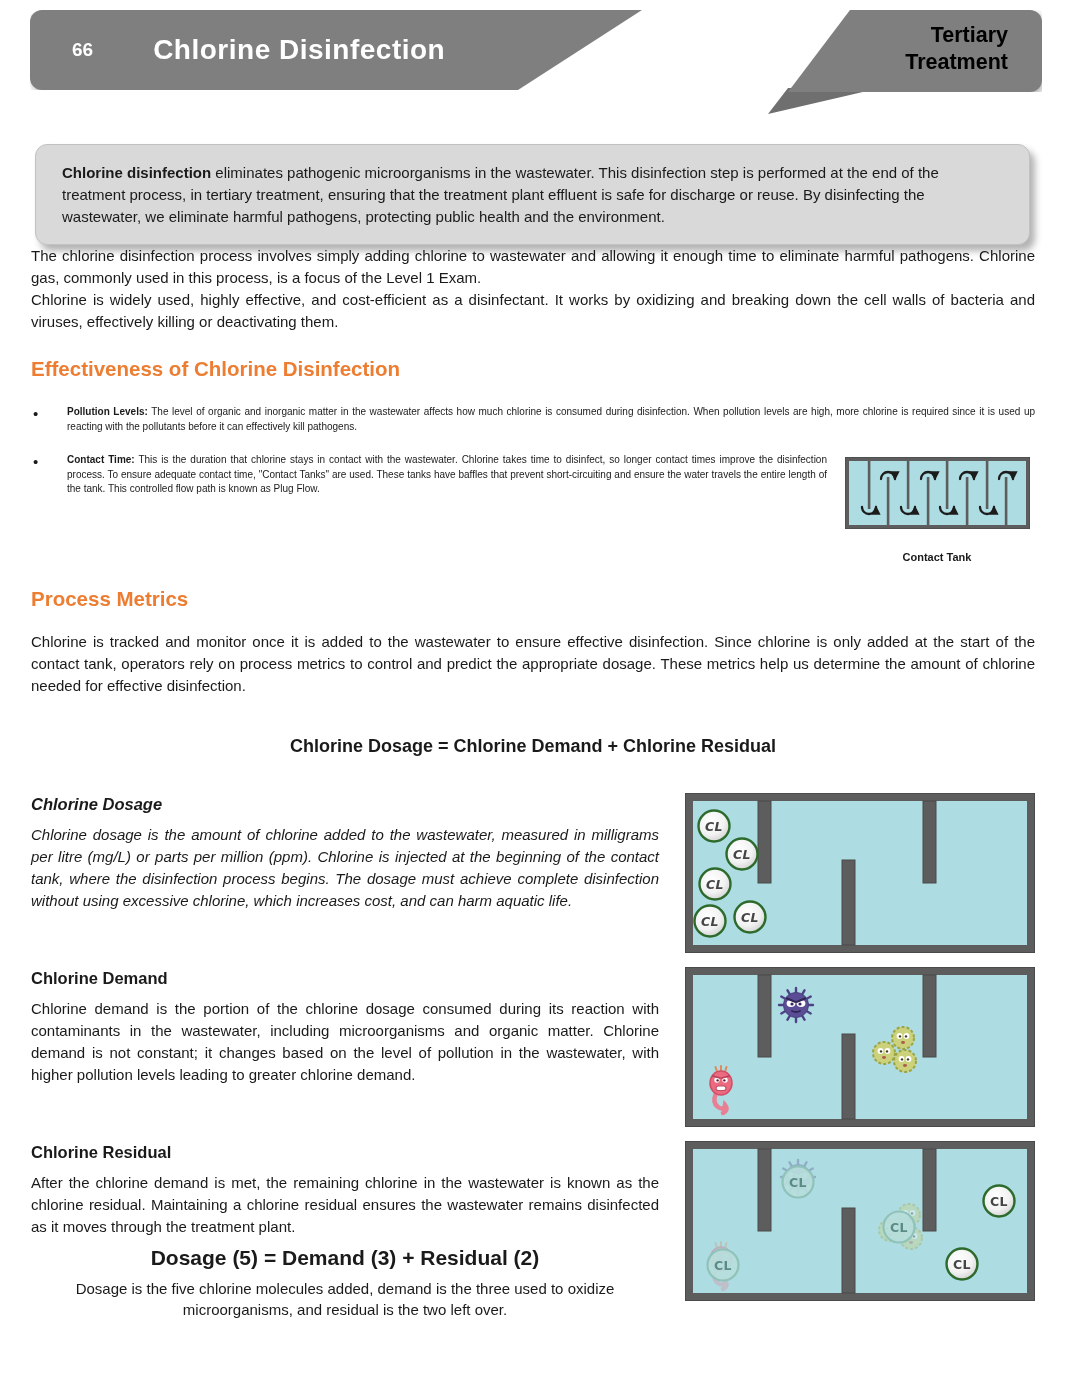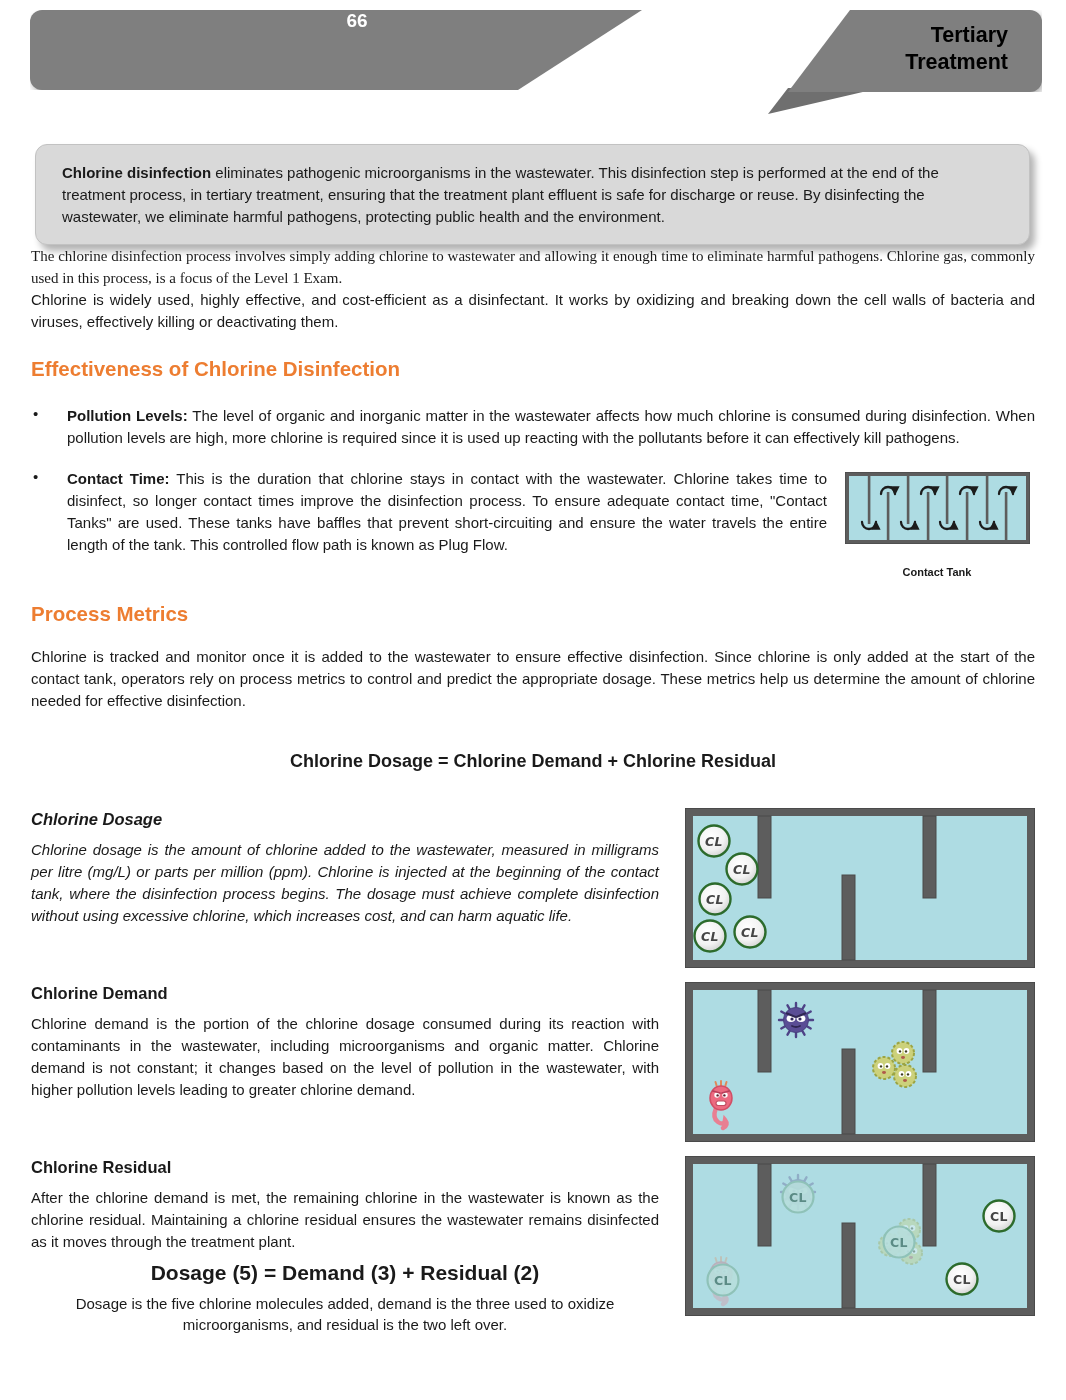--- a/index.html
+++ b/index.html
@@ -4,44 +4,44 @@
 <style>
   html,body{margin:0;padding:0;background:#fff;}
   body{width:1066px;height:1400px;font-family:"Liberation Sans",sans-serif;color:#1a1a1a;position:relative;overflow:hidden;}
 
   
   .hdr{position:relative;height:80px;margin-top:10px;}
   .banner-left{position:absolute;left:30px;top:0;width:612px;height:80px;background:#7f7f7f;
     border-radius:12px 0 0 12px;
     clip-path:polygon(0 0,612px 0,488px 80px,0 80px);
     display:flex;align-items:center;padding-left:42px;box-sizing:border-box;gap:60px;
-    filter:drop-shadow(2px 3px 3px rgba(0,0,0,0.30));flex-direction:column;}
+    filter:drop-shadow(2px 3px 3px rgba(0,0,0,0.30));}
   .page-num{color:#fff;font-size:19px;font-weight:bold;}
   .hdr-title{color:#fff;font-size:28px;font-weight:bold;letter-spacing:.5px;margin:0;}
   .banner-fold{position:absolute;left:768px;top:78px;width:112px;height:26px;background:#6f6f6f;
     clip-path:polygon(20px 0,112px 0,0 26px);}
   .banner-right{position:absolute;left:788px;top:0;width:254px;height:82px;background:#7f7f7f;
     border-radius:0 12px 12px 0;
     clip-path:polygon(62px 0,254px 0,254px 82px,0 82px);
     text-align:right;box-sizing:border-box;padding:12px 34px 0 0;color:#000000;font-weight:bold;
     font-size:21.5px;line-height:1.24;
     filter:drop-shadow(2px 3px 3px rgba(0,0,0,0.30));}
 
   
   .intro-box{margin:54px 36px 0 35px;background:#d9d9d9;border:1px solid #c2c2c2;border-radius:12px;
     box-shadow:5px 6px 7px rgba(0,0,0,0.30);padding:17px 26px;font-size:15px;line-height:1.45;}
 
   
   .main{margin:0 31px;}
   p.body{font-size:15px;line-height:1.47;text-align:justify;margin:0;}
-  .mt26{margin-top:26px;font-family:Liberation Serif, serif;} .mt18{margin-top:18px;}
+  .mt26{margin-top:26px;} .mt18{margin-top:18px;}
   h2.orange{color:#ED7D31;font-size:20.5px;font-weight:bold;margin:24px 0 0 0;}
   .bullet{display:flex;margin-top:24px;}
   .bullet .dot{width:34px;font-size:15px;padding-left:2px;flex:none;}
-  .bullet .btext{flex:1;font-size:15px;line-height:1.47;text-align:justify;}
+  .bullet .btext{flex:1;font-size:10px;line-height:1.47;text-align:justify;}
   .bullet-row{display:flex;align-items:flex-start;margin-top:18px;}
   .bullet-row .bullet{margin-top:0;flex:1;}
   .ct-block{width:196px;flex:none;margin-left:12px;padding-top:4px;text-align:center;}
   .ct-caption{font-weight:bold;font-size:11px;margin-top:18px;}
   .formula-center{text-align:center;font-weight:bold;font-size:18px;margin-top:39px;}
 
   .metric-row{display:flex;align-items:flex-start;}
   .metric-row.first{margin-top:36px;font-style:italic;} .metric-row.next{margin-top:10px;}
   .metric-left{width:628px;flex:none;}
   .metric-right{margin-left:auto;width:350px;flex:none;}

